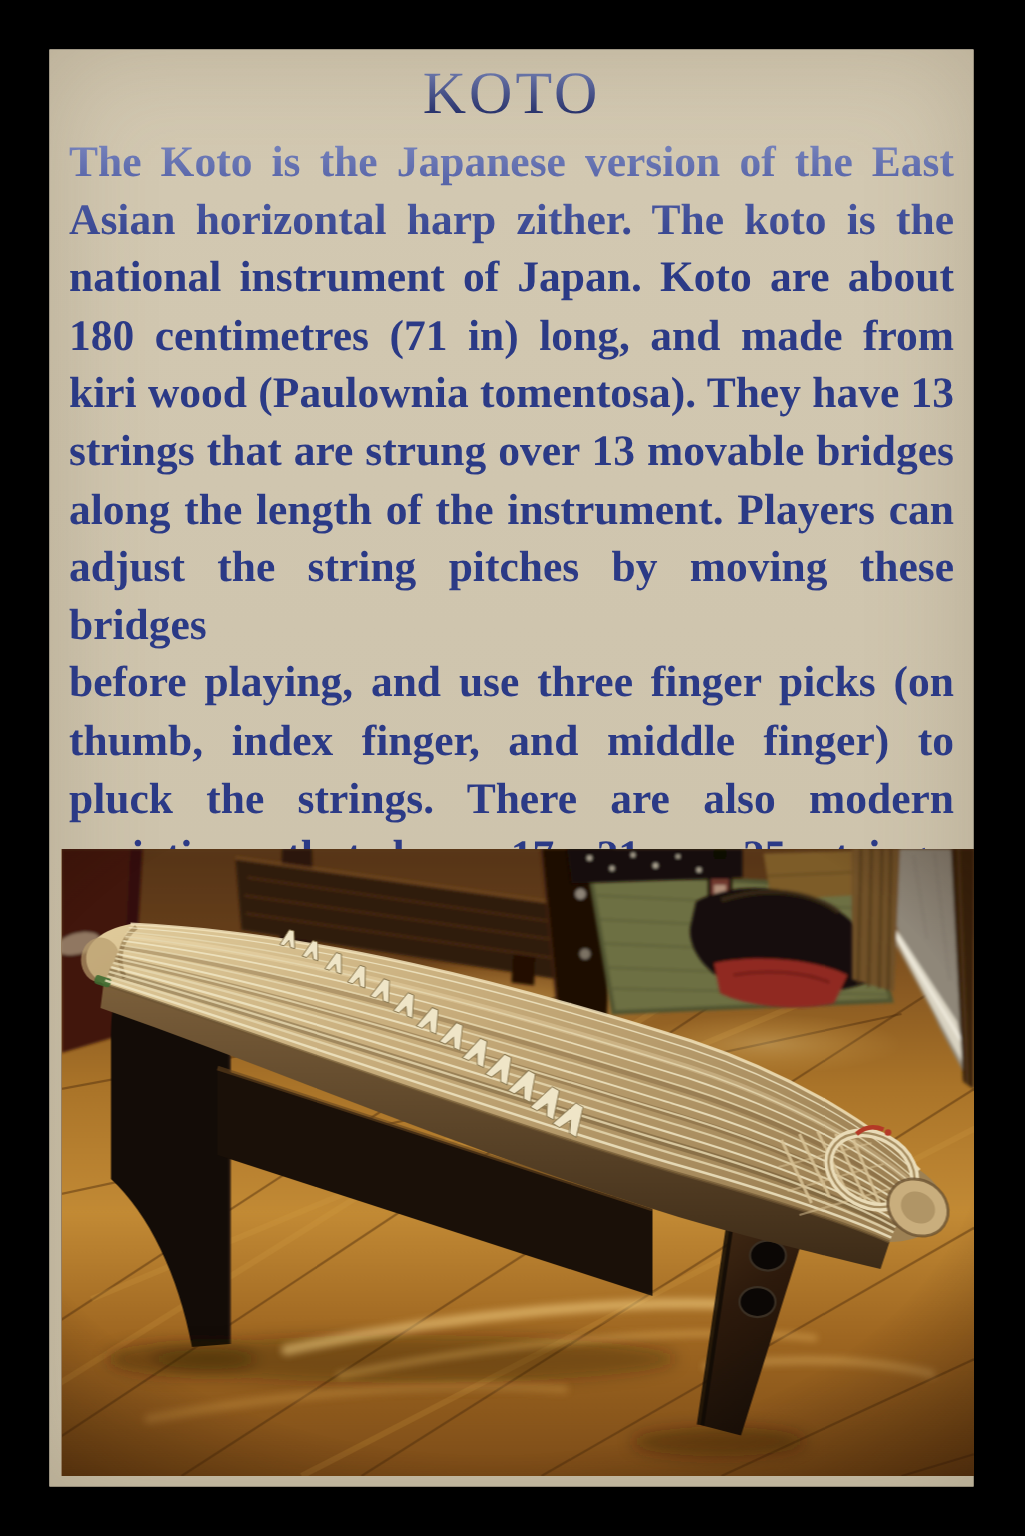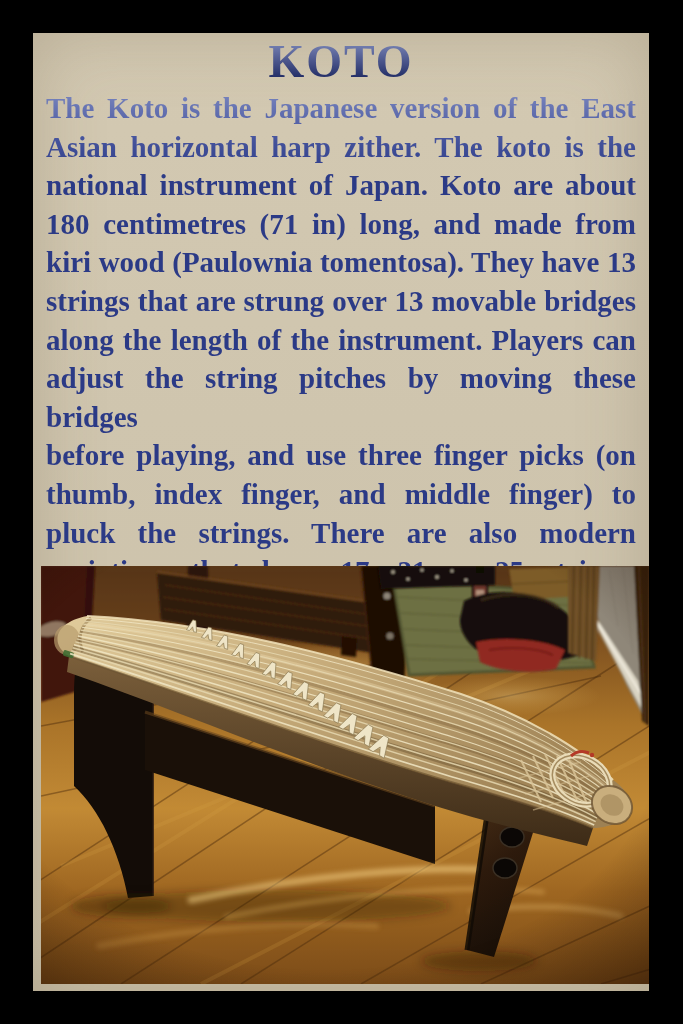--- a/index.html
+++ b/index.html
@@ -4,21 +4,21 @@
 <style>
   html,body{margin:0;padding:0;}
   body{width:683px;height:1024px;background:#000;position:relative;overflow:hidden;
        font-family:"Liberation Serif", serif;}
   .frame{position:absolute;inset:0;background:var(--frame,#000);}
   .card{position:absolute;left:33px;top:33px;width:616px;height:958px;
         background:var(--card-bg,#cfc5ae);
         background-image:linear-gradient(180deg,#d3c9b2 0%,#cfc5ae 40%,#cbc1a9 100%);
         box-shadow:inset 0 0 70px rgba(115,100,75,.28);}
   .title{margin:0;padding-top:3px;height:51px;text-align:center;
-         font-size:46px;line-height:51px;font-weight:700;letter-spacing:2px;
+         font-size:40px;line-height:51px;font-weight:400;letter-spacing:2px;
          color:var(--title-bottom,#1c2660);}
   .article{margin:2px 13px 0 13px;font-size:29px;line-height:38.6px;font-weight:700;
            text-align:justify;text-align-last:justify;white-space:pre-line;
            color:var(--text,#2b3a86);}
   @supports ((-webkit-background-clip:text)){
     .title{background-image:linear-gradient(180deg,var(--title-top,#8a96c6) 4%,var(--title-bottom,#1c2660) 88%);
            -webkit-background-clip:text;background-clip:text;color:transparent;-webkit-text-fill-color:transparent;}
     .article{background-image:linear-gradient(180deg,var(--text-light,#7d89c0) 0px,var(--text-mid,#4a58a0) 44px,var(--text,#2b3a86) 88px);
            -webkit-background-clip:text;background-clip:text;color:transparent;-webkit-text-fill-color:transparent;}
   }

